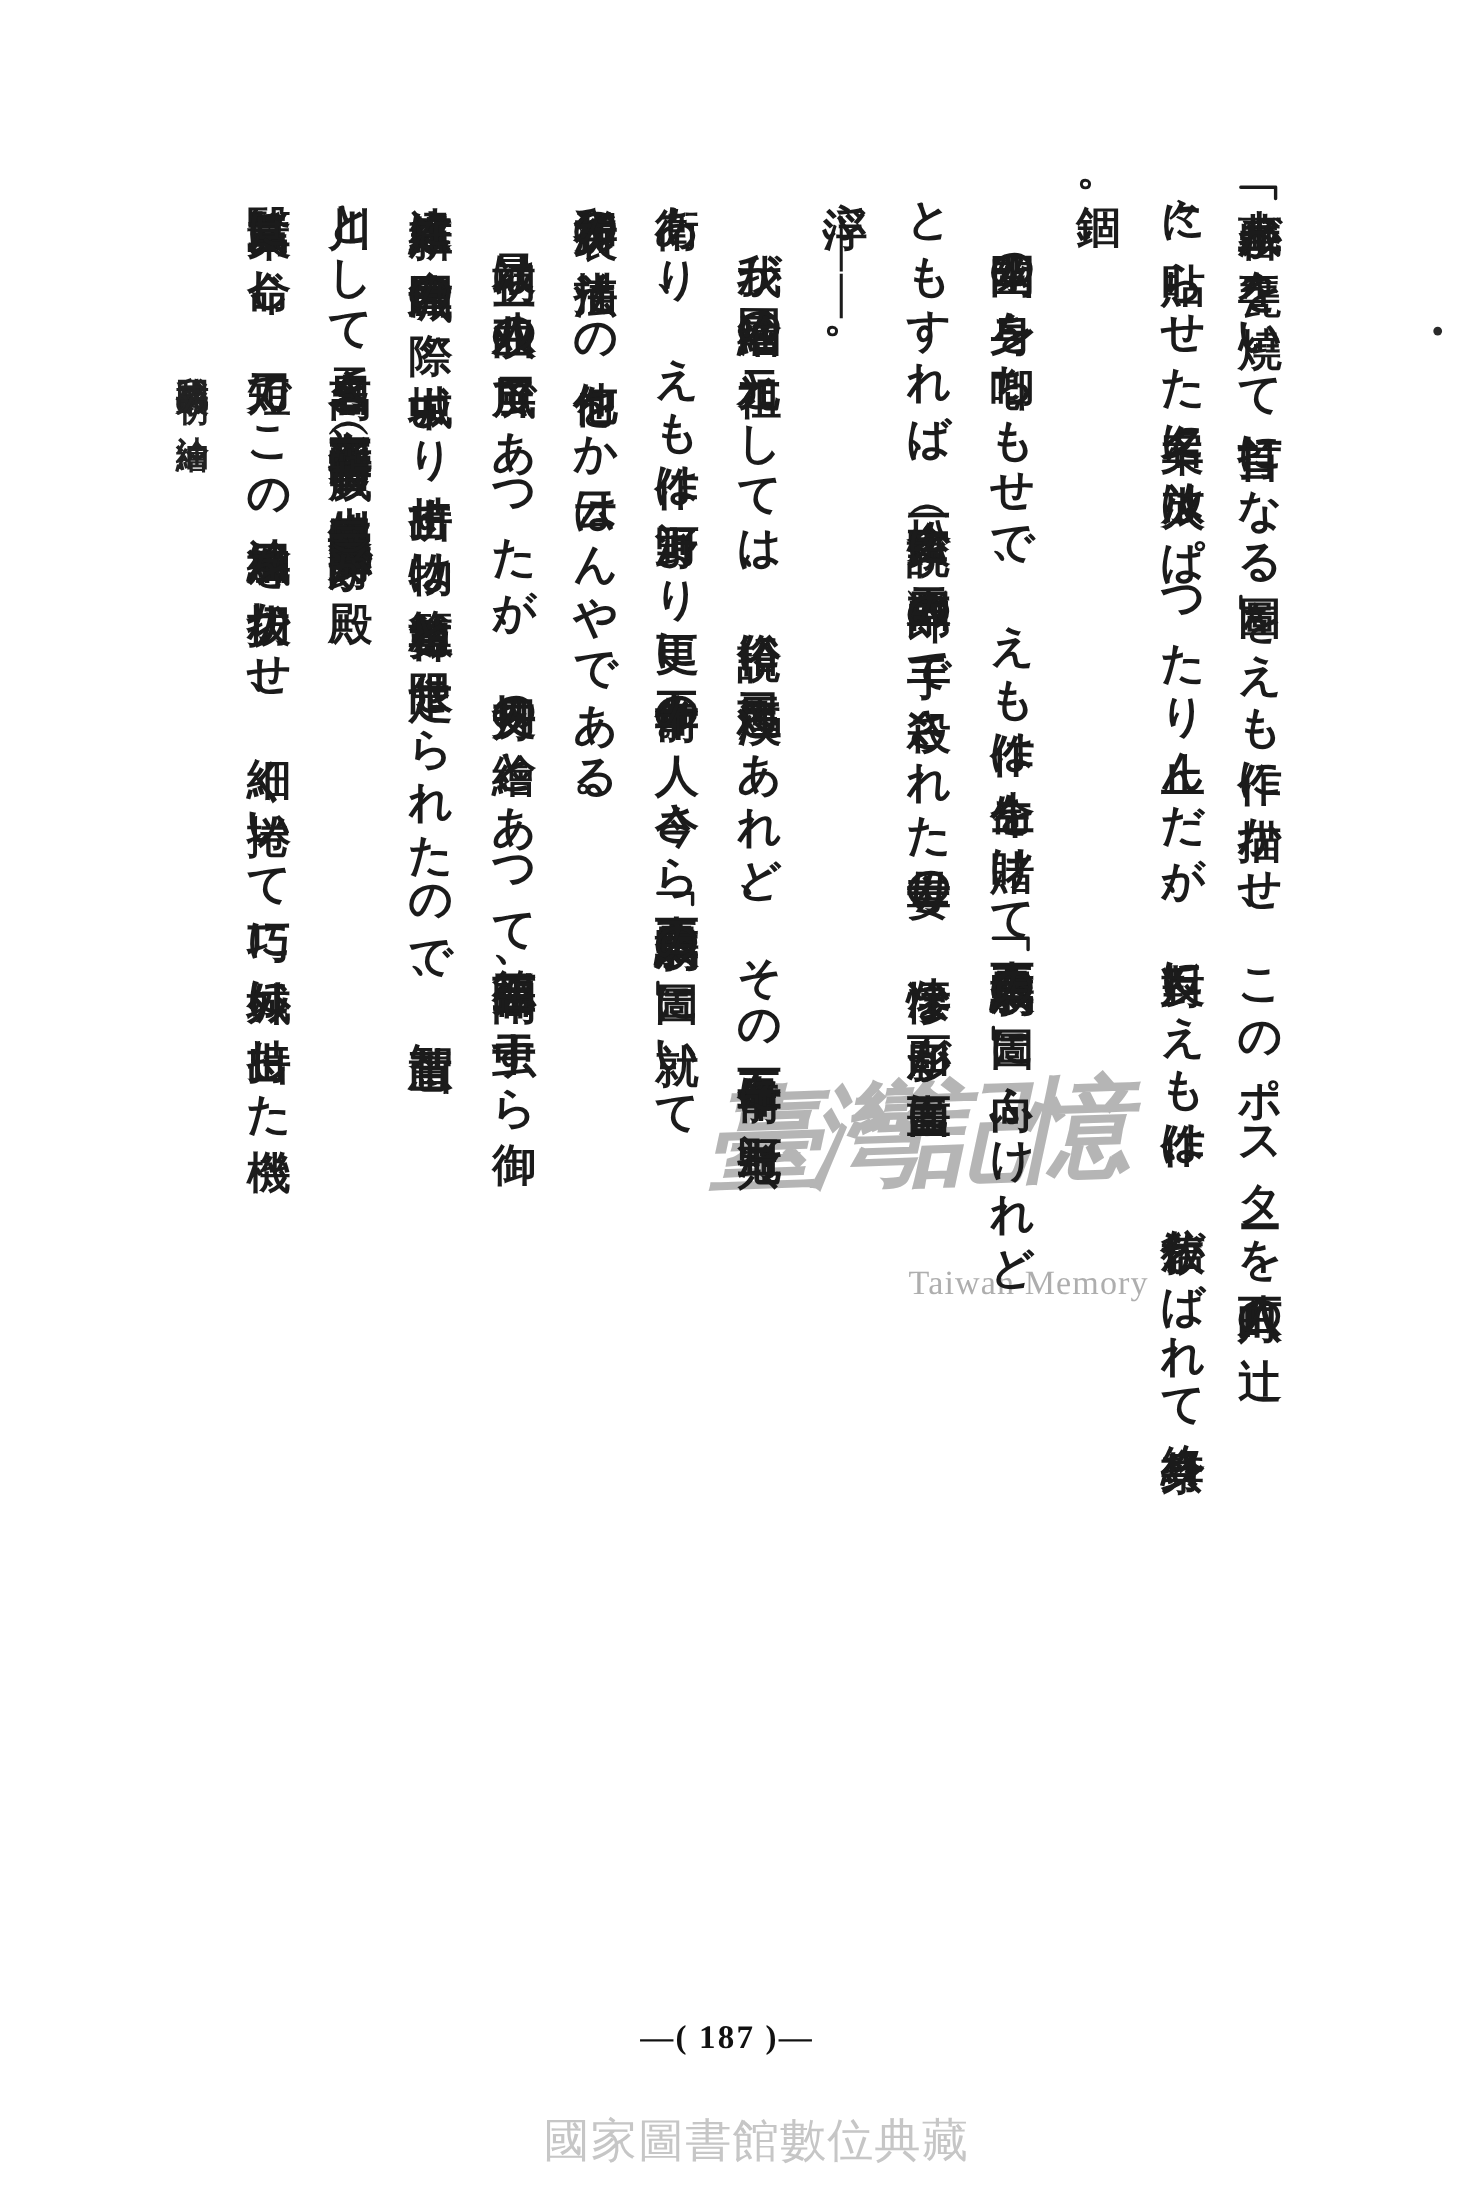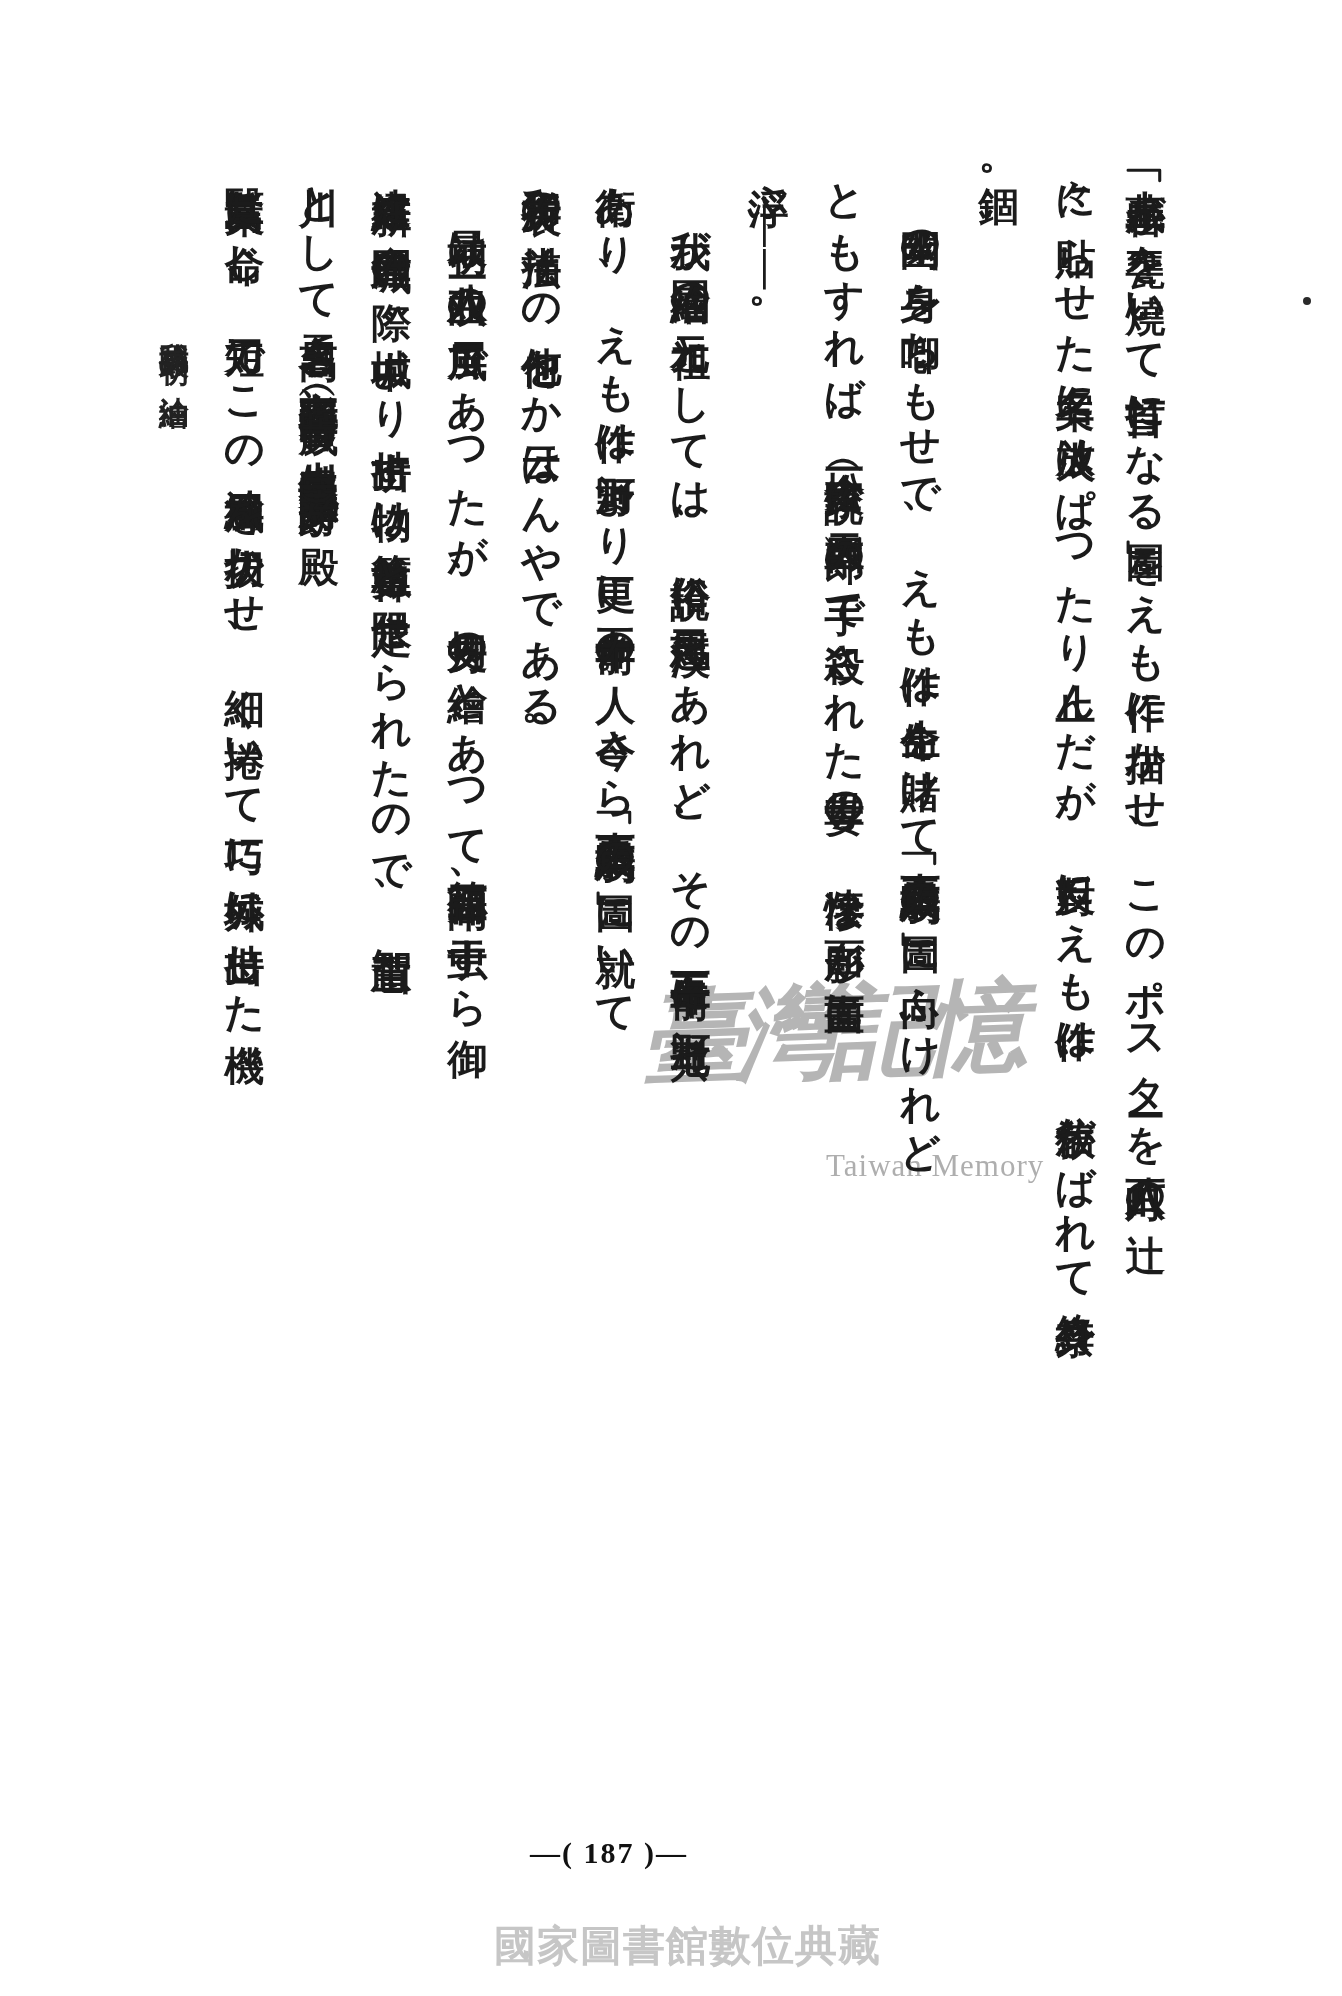--- a/index.html
+++ b/index.html
@@ -43,21 +43,21 @@
     letter-spacing: 4px;
     font-weight: 600;
     color: #222222;
     z-index: 3;
   }
   .page-number {
     position: absolute;
     left: 530px;
     top: 1836px;
     width: 210px;
-    text-align: left;
+    text-align: right;
     font-size: 30px;
     font-weight: bold;
     letter-spacing: 2px;
     color: #111111;
     z-index: 3;
   }
   .wm-cjk {
     position: absolute;
     left: 642px;
     top: 962px;
@@ -81,21 +81,21 @@
     letter-spacing: 1px;
     z-index: 1;
   }
   .footer-stamp {
     position: absolute;
     left: 494px;
     top: 1918px;
     font-size: 42px;
     letter-spacing: 1px;
     color: #c6c6c6;
-    font-weight: 700;
+    font-weight: 400;
     z-index: 2;
   }
   .ink-speck {
     position: absolute;
     left: 1303px;
     top: 297px;
     width: 8px;
     height: 8px;
     background: #2a2a2a;
     border-radius: 50%;

